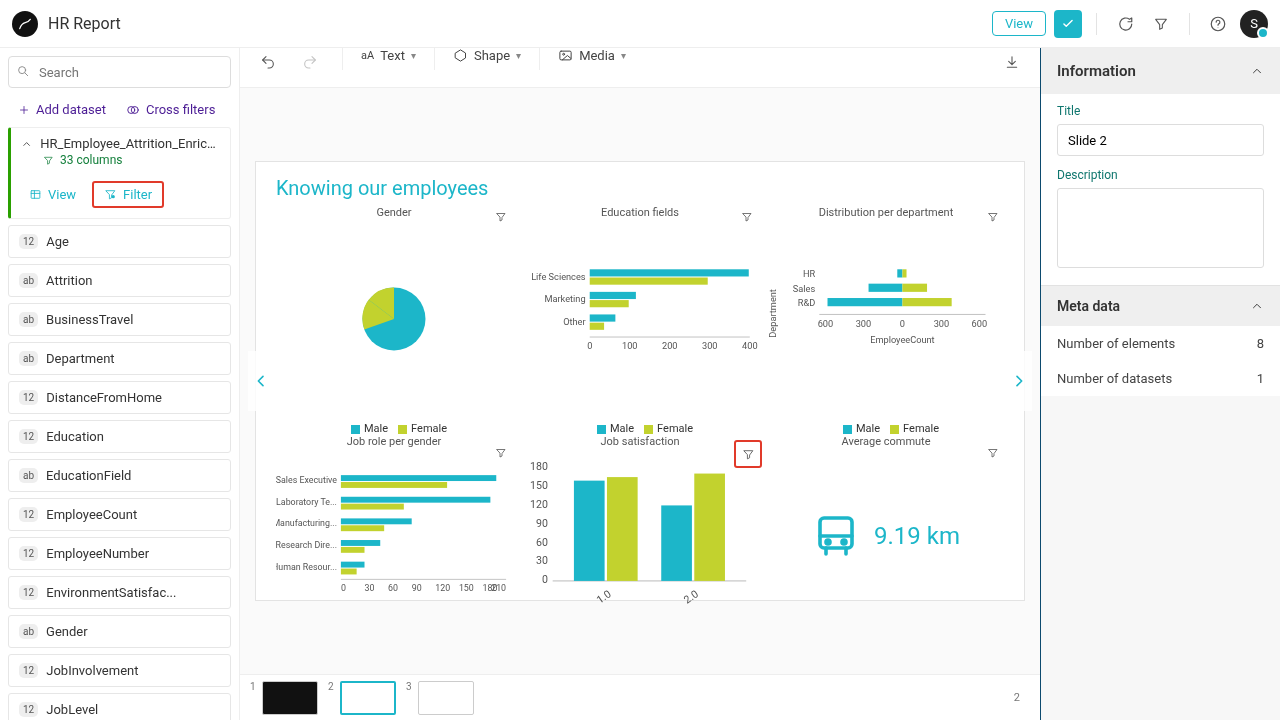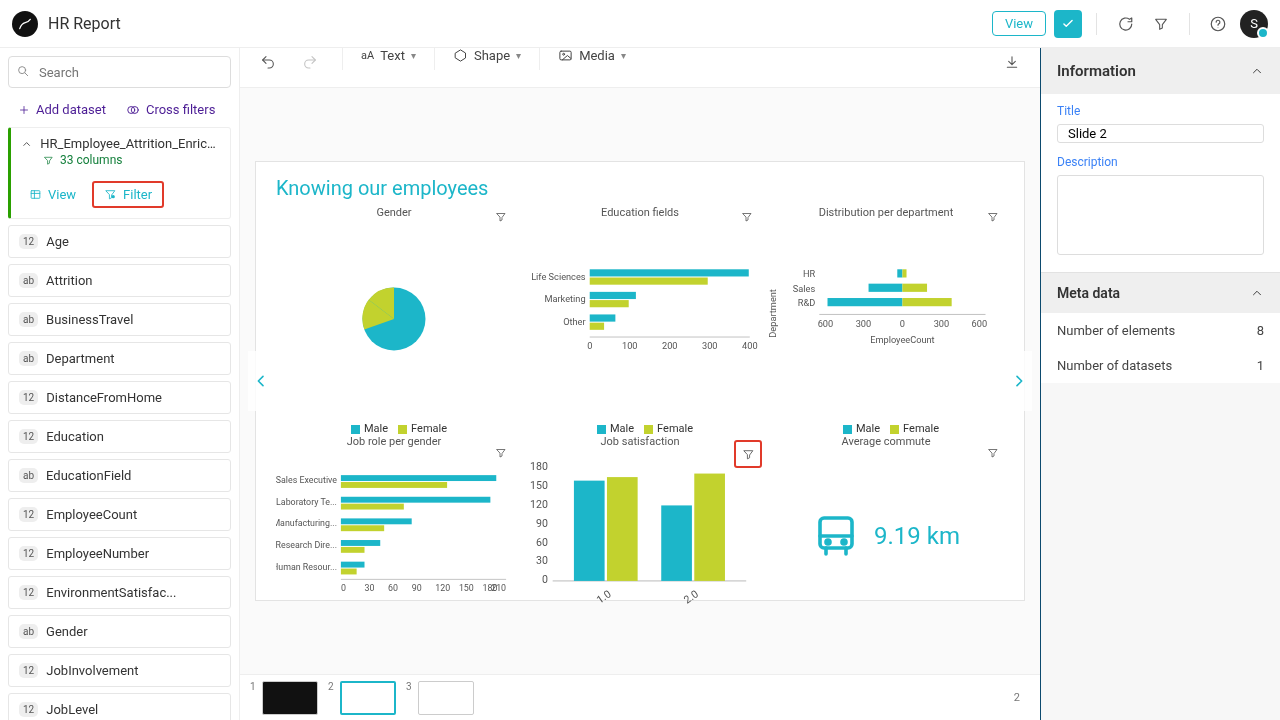--- a/index.html
+++ b/index.html
@@ -77,22 +77,22 @@
 .thumb-num { font-size: 10px; color: #777; width: 8px; }
 .thumb { width: 56px; height: 34px; border: 1px solid #ccc; border-radius: 2px; background: #fff; cursor: pointer; }
 .thumb.dark { background: #111; }
 .thumb.active { border: 2px solid #1cb6c9; }
 .tray-spacer { flex: 1; }
 .tray-count { font-size: 11px; color: #777; padding-right: 10px; }
 
 
 .panel-header { padding: 14px 16px; font-size: 15px; font-weight: 600; color: #333; display: flex; align-items: center; justify-content: space-between; background: #efefef; }
 .panel-body { padding: 10px 16px 14px; background: #fff; }
-.form-label { font-size: 12px; color: #3b82f6; margin-bottom: 6px; display: block; }
-.form-input { width: 100%; height: 19px; border: 1px solid #ddd; border-radius: 3px; padding: 0 10px; font-size: 13px; margin-bottom: 12px; }
+.form-label { font-size: 12px; color: #0f766e; margin-bottom: 6px; display: block; }
+.form-input { width: 100%; height: 32px; border: 1px solid #ddd; border-radius: 3px; padding: 0 10px; font-size: 13px; margin-bottom: 12px; }
 .form-textarea { width: 100%; height: 80px; border: 1px solid #ddd; border-radius: 3px; padding: 8px 10px; font-size: 13px; resize: none; }
 .acc-head { padding: 12px 16px; font-size: 14px; font-weight: 600; color: #333; display: flex; justify-content: space-between; align-items: center; background: #efefef; border-top: 1px solid #e2e2e2; cursor: pointer; }
 .meta-row { display: flex; justify-content: space-between; padding: 10px 16px; font-size: 13px; color: #444; background: #fff; }
 
 
 .stroke-ic { fill: none; stroke: currentColor; stroke-width: 1.6; stroke-linecap: round; stroke-linejoin: round; }
 </style>
 </head>
 <body>
 

